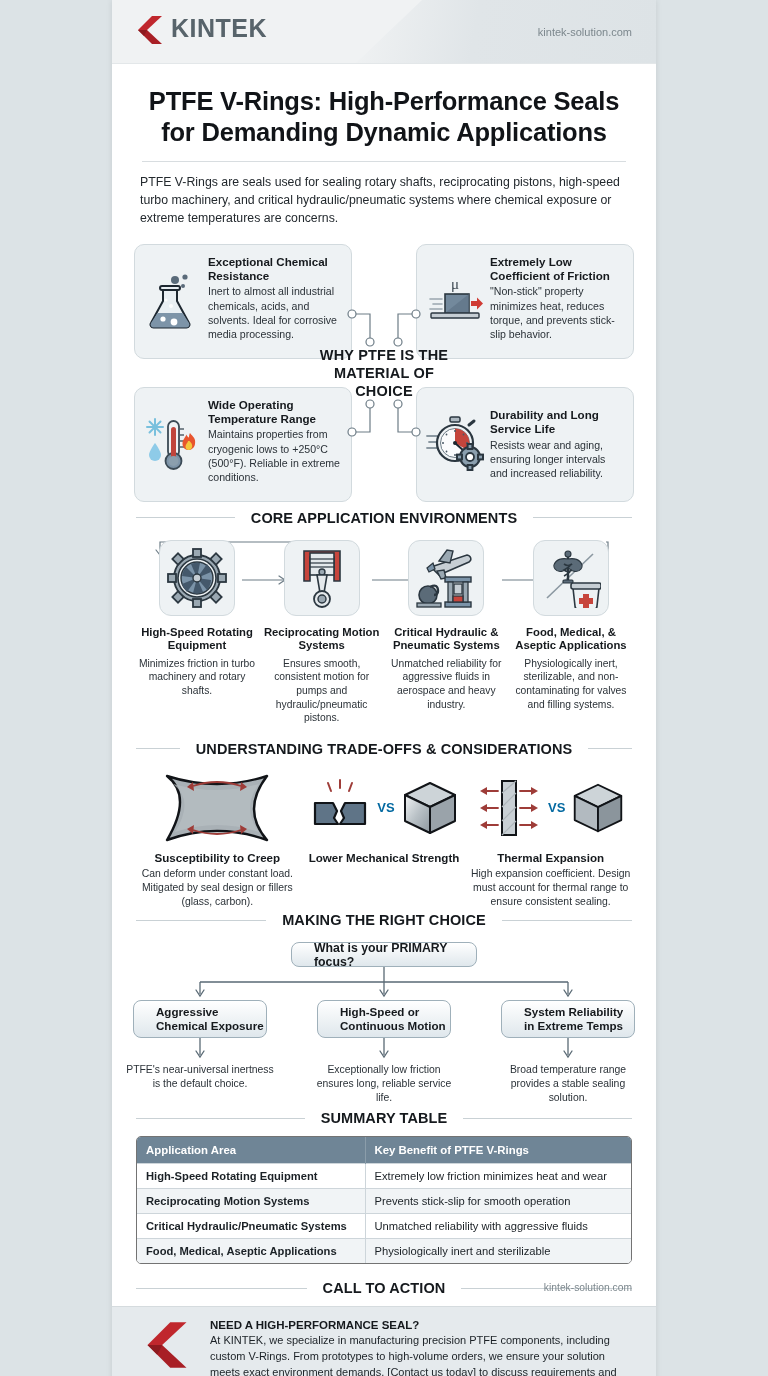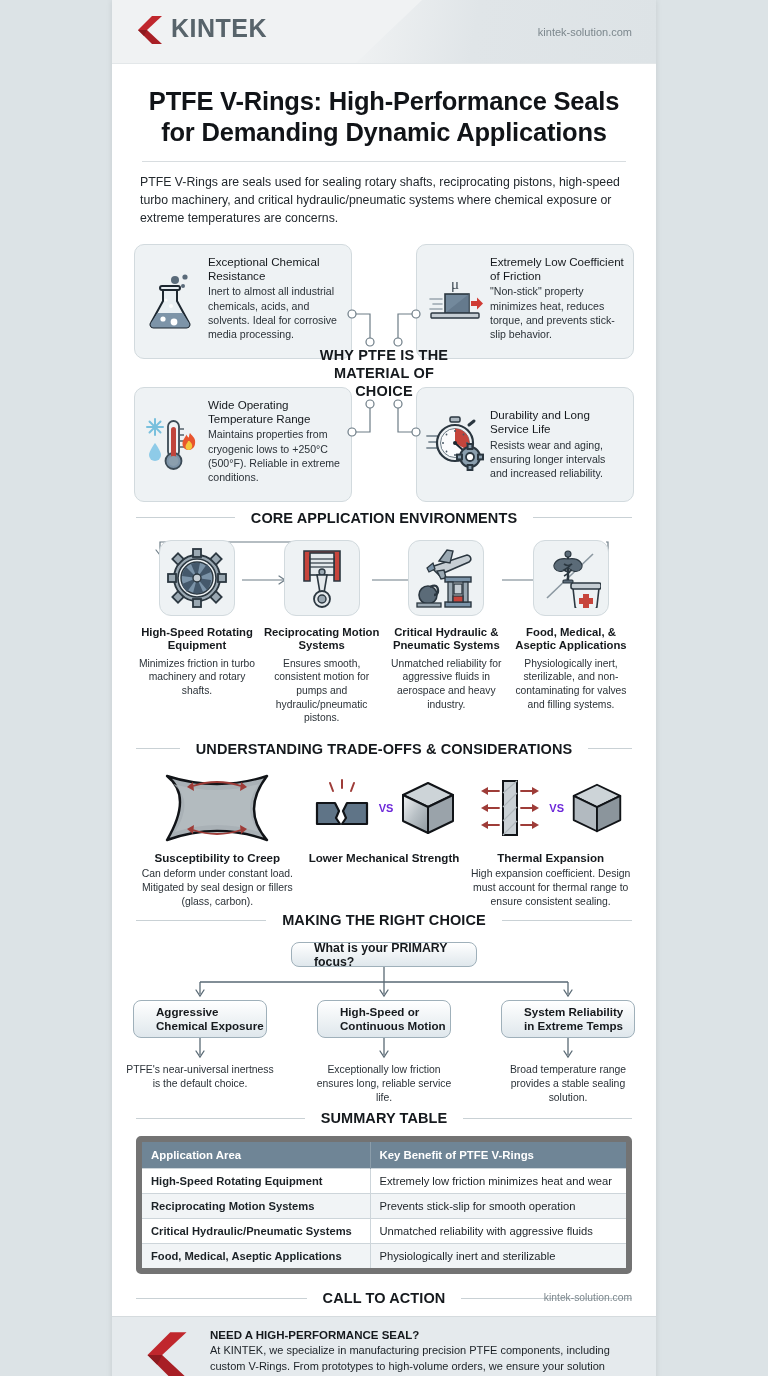--- a/index.html
+++ b/index.html
@@ -57,21 +57,21 @@
   .wbox {
     position:absolute; width: 218px; height: 115px;
     background: #eef2f4; border: 1px solid #d2dade; border-radius: 10px;
     display:flex; gap: 6px; padding: 10px 9px;
   }
   .wbox.tl { left: 0; top: 0; }
   .wbox.tr { right: 0; top: 0; }
   .wbox.bl { left: 0; bottom: 0; }
   .wbox.br { right: 0; bottom: 0; align-items: center; }
   .wbox .ic { flex: 0 0 58px; display:flex; align-items:center; justify-content:center; }
-  .wbox .tx h3 { font-size: 11.6px; font-weight:normal; color:#15191d; line-height:1.2; }
+  .wbox .tx h3 { font-size: 11.6px; font-weight:bold; color:#15191d; line-height:1.2; }
   .wbox .tx p { font-size: 10.6px; color:#2b3238; line-height:1.34; margin-top:2px; }
   .connector { position:absolute; inset:0; z-index:2; pointer-events:none; }
   
   .sec-head { display:flex; align-items:center; gap:16px; margin: 0 24px; }
   .sec-head .rl { flex:1; height:1px; background:#c9d1d5; }
   .sec-head h2 { font-size: 14.5px; font-weight:bold; color:#15191d; letter-spacing:0.1px; white-space:nowrap;}
   
   .core { margin-top: 8px; position:relative; }
   .apps { display:flex; justify-content:space-between; padding: 0 24px; margin-top: 14px; position:relative;}
   .app { width: 122px; text-align:center; position:relative; }
@@ -81,34 +81,34 @@
     display:flex; align-items:center; justify-content:center;
   }
   .app h4 { font-size: 11.3px; font-weight:bold; color:#15191d; margin-top:10px; line-height:1.2;}
   .app p { font-size: 10.3px; color:#2b3238; line-height:1.32; margin-top:4px;}
   
   .trade { display:flex; justify-content:space-between; padding: 0 22px; margin-top: 12px; }
   .tr-item { width: 168px; text-align:center; }
   .tr-ic { height: 78px; display:flex; align-items:center; justify-content:center; gap:6px;}
   .tr-item h4 { font-size: 11.6px; font-weight:bold; color:#15191d; margin-top:4px; }
   .tr-item p { font-size: 10.4px; color:#2b3238; line-height:1.34; margin-top:3px;}
-  .vs { font-size: 11px; font-weight:bold; color:#6d28d9; }
+  .vs { font-size: 13px; font-weight:bold; color:#0369a1; }
   
   .tree { position:relative; margin-top: 10px; height: 170px; }
   .tnode {
     position:absolute; border:1px solid #9fb0ba; border-radius: 8px;
     background: linear-gradient(#ffffff, #dfe7ec);
     display:flex; align-items:center; justify-content:center; text-align:left;
     font-weight:bold; color:#15191d;padding-left:22px;
   }
   .tnode.root { left: 50%; transform: translateX(-50%); top: 4px; width: 186px; height: 25px; font-size: 12.3px;}
   .tnode.leaf { top: 62px; width: 134px; height: 38px; font-size: 11.6px; line-height:1.22;}
   .tleaf-p { position:absolute; top: 125px; width: 150px; text-align:center; font-size: 10.4px; color:#2b3238; line-height:1.32;}
   
-  .tbl-wrap { margin: 10px 24px 0 24px; border:6px solid #737373; border-radius:5px; overflow:hidden;}
+  .tbl-wrap { margin: 10px 24px 0 24px; border:1px solid #737373; border-radius:5px; overflow:hidden;}
   table { width: 100%; border-collapse: collapse; }
   thead th {
     background: #6f8596; color:#ffffff; font-size: 11.4px; font-weight:bold;
     text-align:left; padding: 7px 9px;
   }
   thead th + th { border-left: 1px solid #8b9daa; }
   tbody td { font-size: 11.2px; padding: 6px 9px; color:#1b2126; border-top:1px solid #cdd5da;}
   tbody td.k { font-weight: bold; width: 228px; border-right:1px solid #cdd5da;}
   tbody tr:nth-child(odd) { background:#ffffff; }
   tbody tr:nth-child(even) { background:#f1f4f6; }

